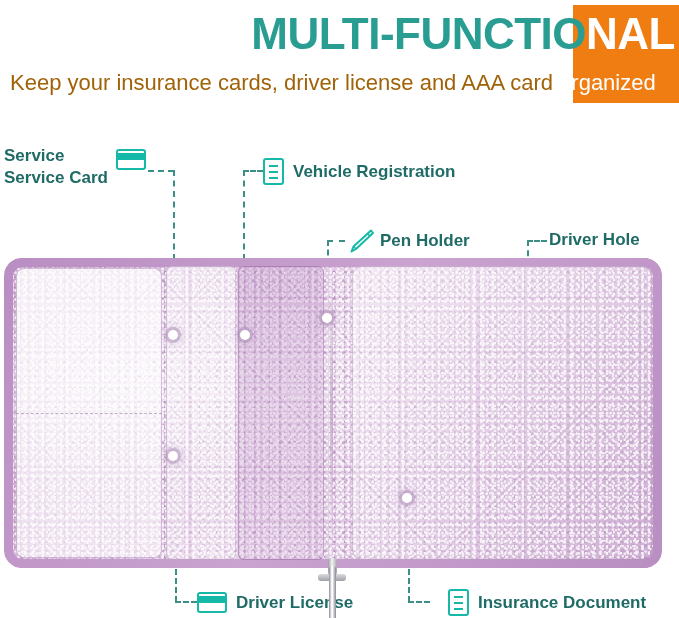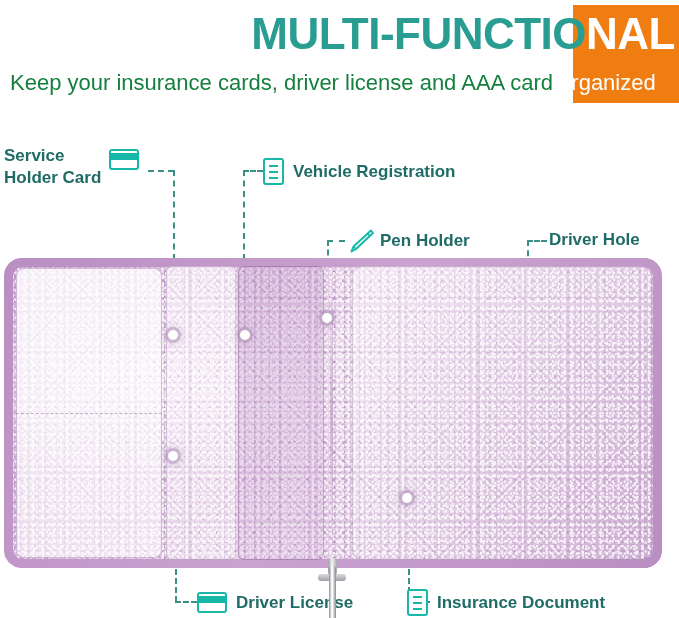--- a/index.html
+++ b/index.html
@@ -11,21 +11,21 @@
   #orange-block{position:absolute;left:573px;top:5px;width:106px;height:98px;
                 background:#f07d11;}
   #headline{position:absolute;left:0;top:8px;width:679px;height:52px;
             text-align:right;padding-right:4px;box-sizing:border-box;
             font-size:44px;font-weight:bold;letter-spacing:-0.5px;
             line-height:52px;white-space:nowrap;color:#2a9d93;}
   #headline .hl-teal{color:#2a9d93;}
   #headline .hl-white{color:#ffffff;}
   #subtitle{position:absolute;left:10px;top:68px;width:669px;height:30px;
             font-size:22px;line-height:30px;color:#3b3b3b;white-space:nowrap;}
-  #subtitle .sub-main{color:#15803d;}
+  #subtitle .sub-main{color:#a16207;}
   #subtitle .sub-hi{color:#ffffff;}
 
   
   .callout{position:absolute;display:flex;align-items:center;
            color:#1f6b66;font-size:17px;font-weight:bold;white-space:nowrap;}
   .callout .ctext{color:#1f6b66;}
   .callout-2line{line-height:22px;}
 
   .ico{flex:0 0 auto;display:inline-block;}
 
@@ -135,21 +135,21 @@
 
 <div class="lead lead-v" style="left:175px;top:560px;height:42px;"></div>
 <div class="lead lead-h" style="left:175px;top:601px;width:22px;"></div>
 
 <div class="lead lead-v" style="left:408px;top:560px;height:42px;"></div>
 <div class="lead lead-h" style="left:408px;top:601px;width:22px;"></div>
 
 <div class="callout callout-2line" style="left:4px;top:145px;">
   <div style="display:flex;flex-direction:column;">
     <span class="ctext">Service</span>
-    <span class="ctext">Holder Card</span>
+    <span class="ctext">Service Card</span>
   </div>
   <span class="ico icon-card" style="margin-left:8px;margin-bottom:16px;align-self:flex-start;margin-top:4px;"></span>
 </div>
 
 <div class="callout" style="left:263px;top:158px;">
   <span class="ico icon-doc">
     <i></i>
       <i></i>
       <i></i>
   </span>
@@ -169,21 +169,21 @@
 
 <div class="callout" style="left:549px;top:230px;">
   <span class="ctext">Driver Hole</span>
 </div>
 
 <div class="callout" style="left:197px;top:592px;">
   <span class="ico icon-card"></span>
   <span class="ctext" style="margin-left:9px;">Driver License</span>
 </div>
 
-<div class="callout" style="left:407px;top:589px;">
+<div class="callout" style="left:448px;top:589px;">
   <span class="ico icon-doc">
     <i></i>
       <i></i>
       <i></i>
   </span>
   <span class="ctext" style="margin-left:9px;">Insurance Document</span>
 </div>
 
 <div id="product">
 

